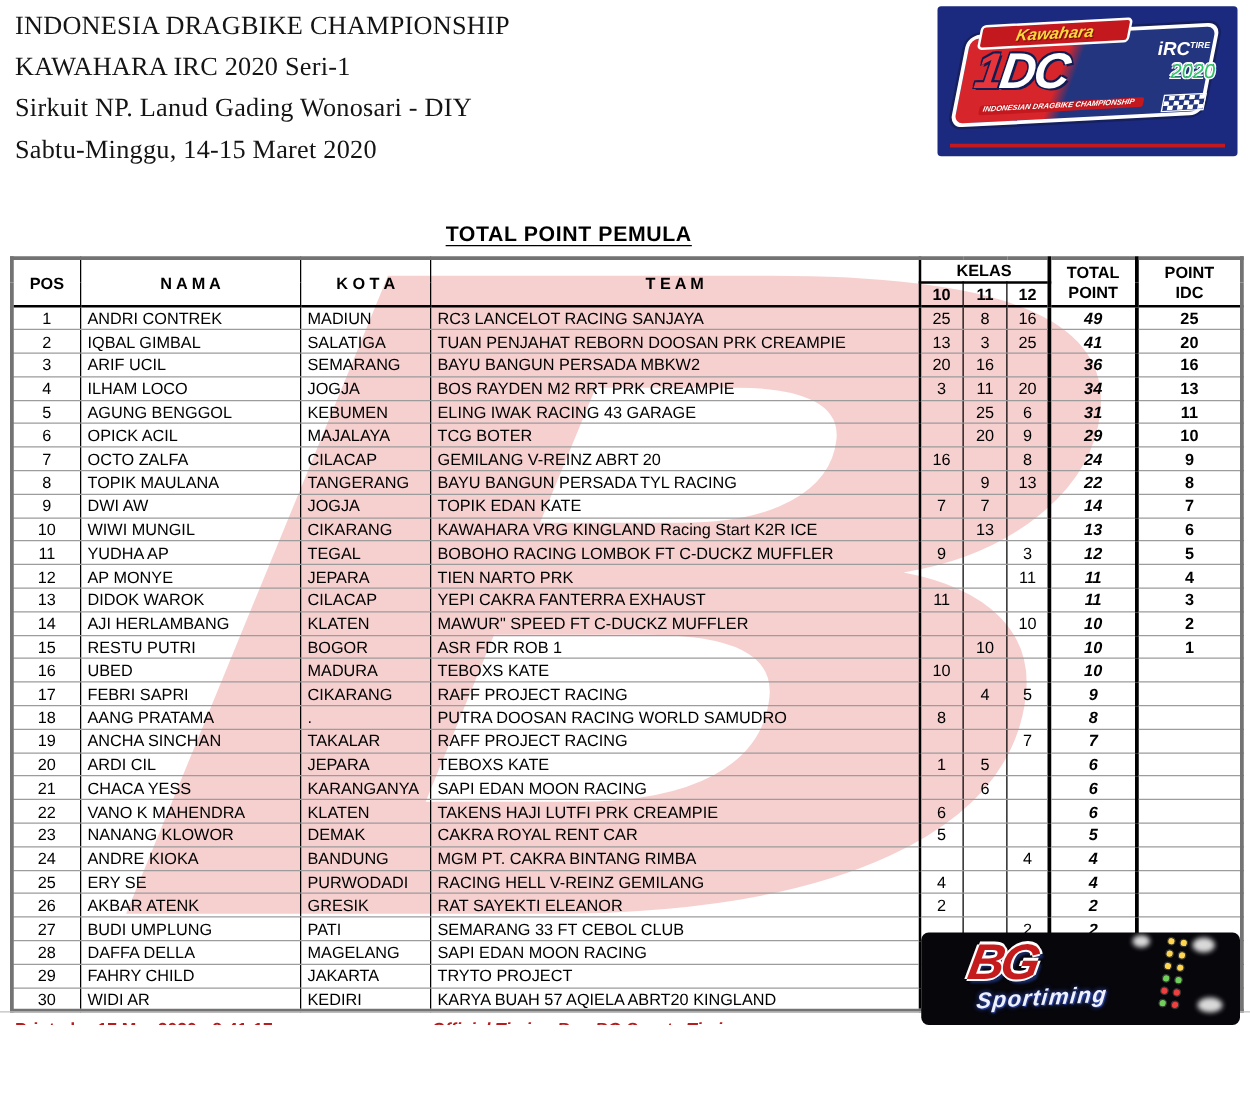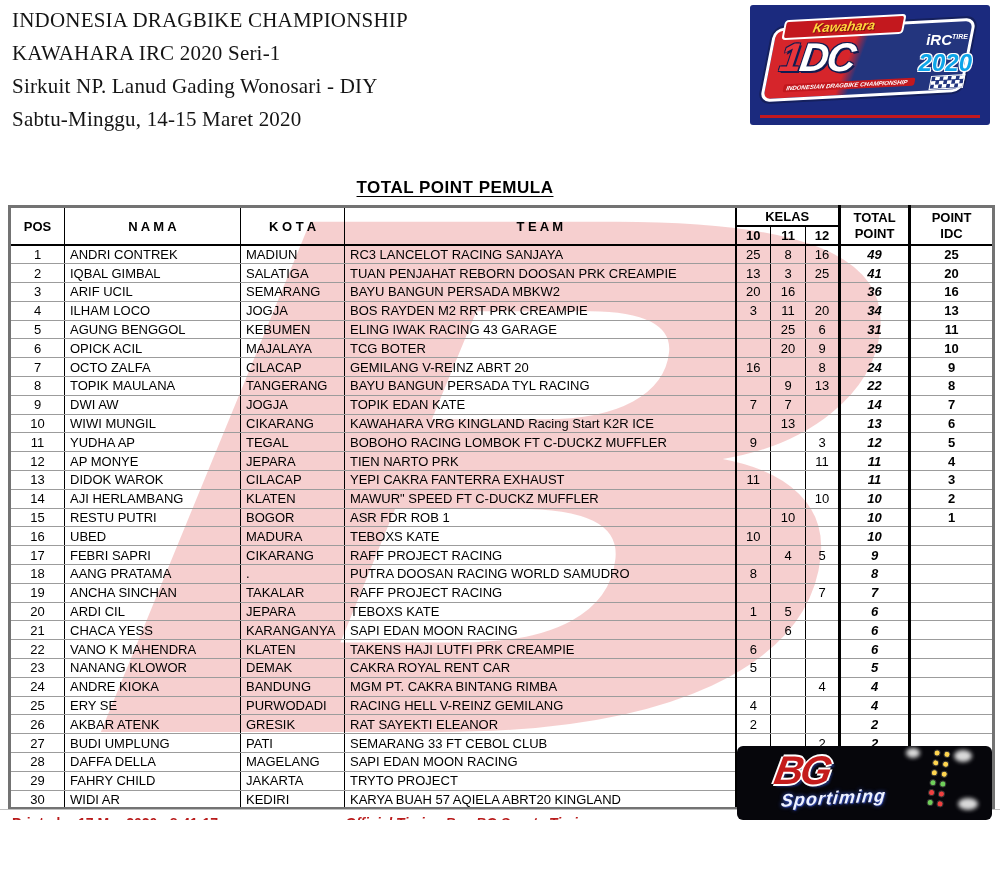--- a/index.html
+++ b/index.html
@@ -44,21 +44,21 @@
     z-index:4;
   }
   .idc-mark .m1 { color:#e8353b; }
   .idc-irc {
     position:absolute; right:22px; top:26px; z-index:4;
     font-style:italic; font-weight:900; font-size:15px; color:#fff; letter-spacing:0;
   }
   .idc-irc .tire { font-size:7px; font-weight:bold; vertical-align:super; }
   .idc-year {
     position:absolute; right:18px; top:44px; z-index:4;
-    font-style:italic; font-weight:700; font-size:24px; color:#0ea5e9;
+    font-style:italic; font-weight:400; font-size:16px; color:#22c55e;
     text-shadow:-1px -1px 0 #fff, 1px -1px 0 #fff, -1px 1px 0 #fff, 1px 1px 0 #fff;
   }
   .idc-sub {
     position:absolute; left:34px; top:76px; width:130px; z-index:4;
     font-style:italic; font-weight:bold; font-size:6px; color:#fff;
     background:#c3181e; padding:1px 3px; border-radius:2px;
     transform:skewX(-14deg) rotate(-3deg); white-space:nowrap;
   }
   .idc-checker {
     position:absolute; right:26px; top:70px; width:34px; height:14px; z-index:4;

